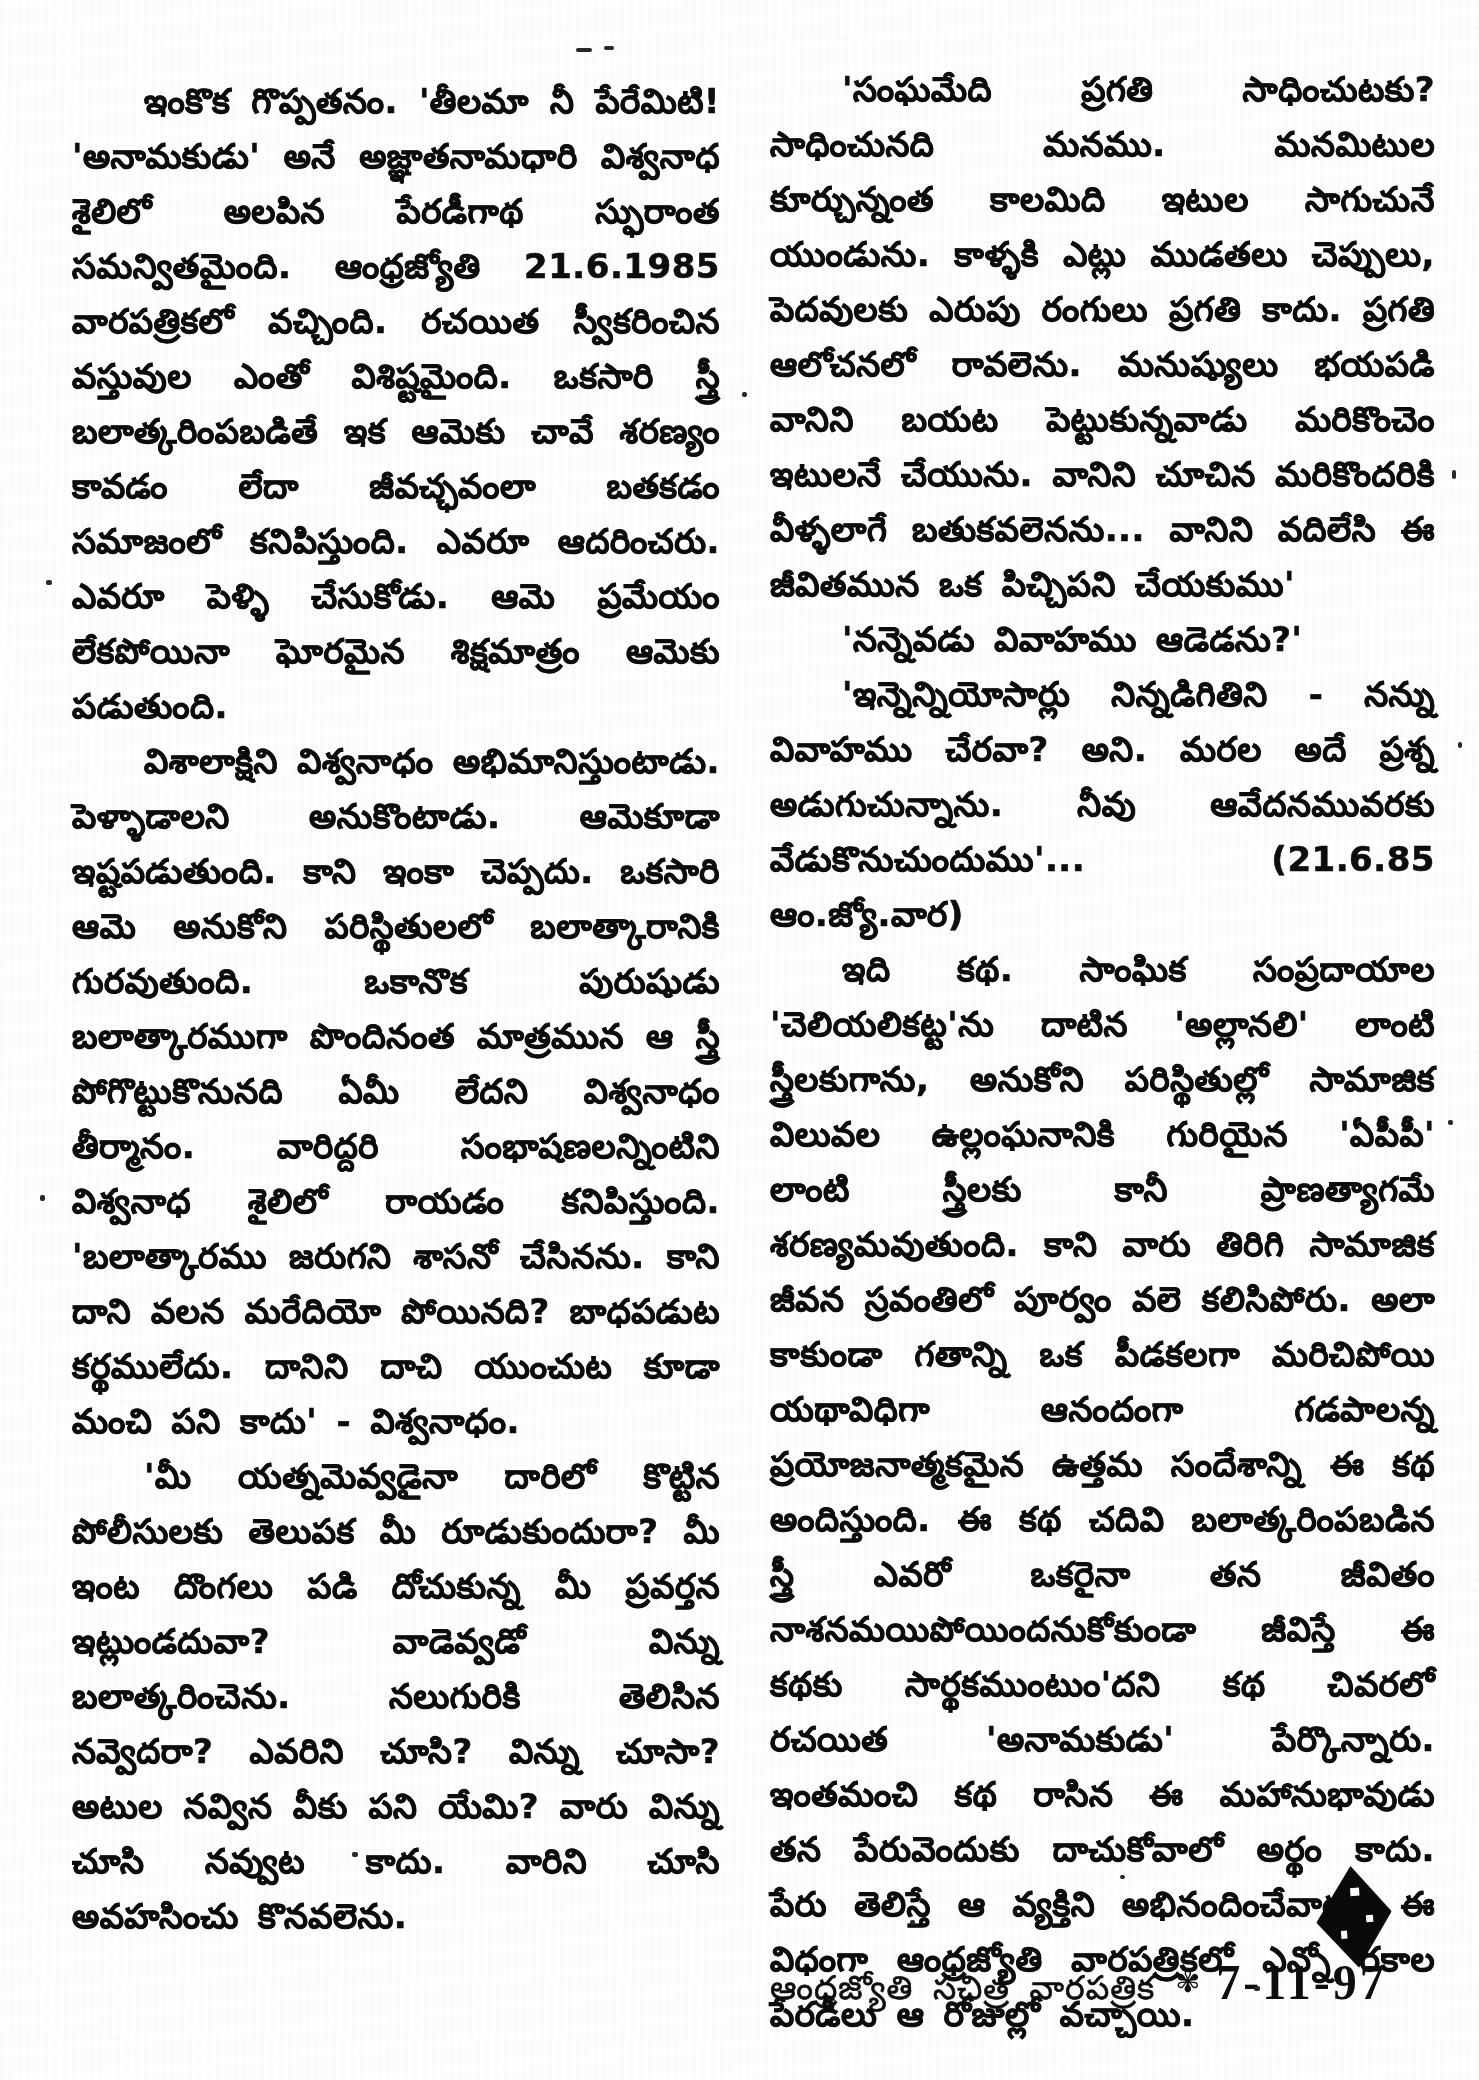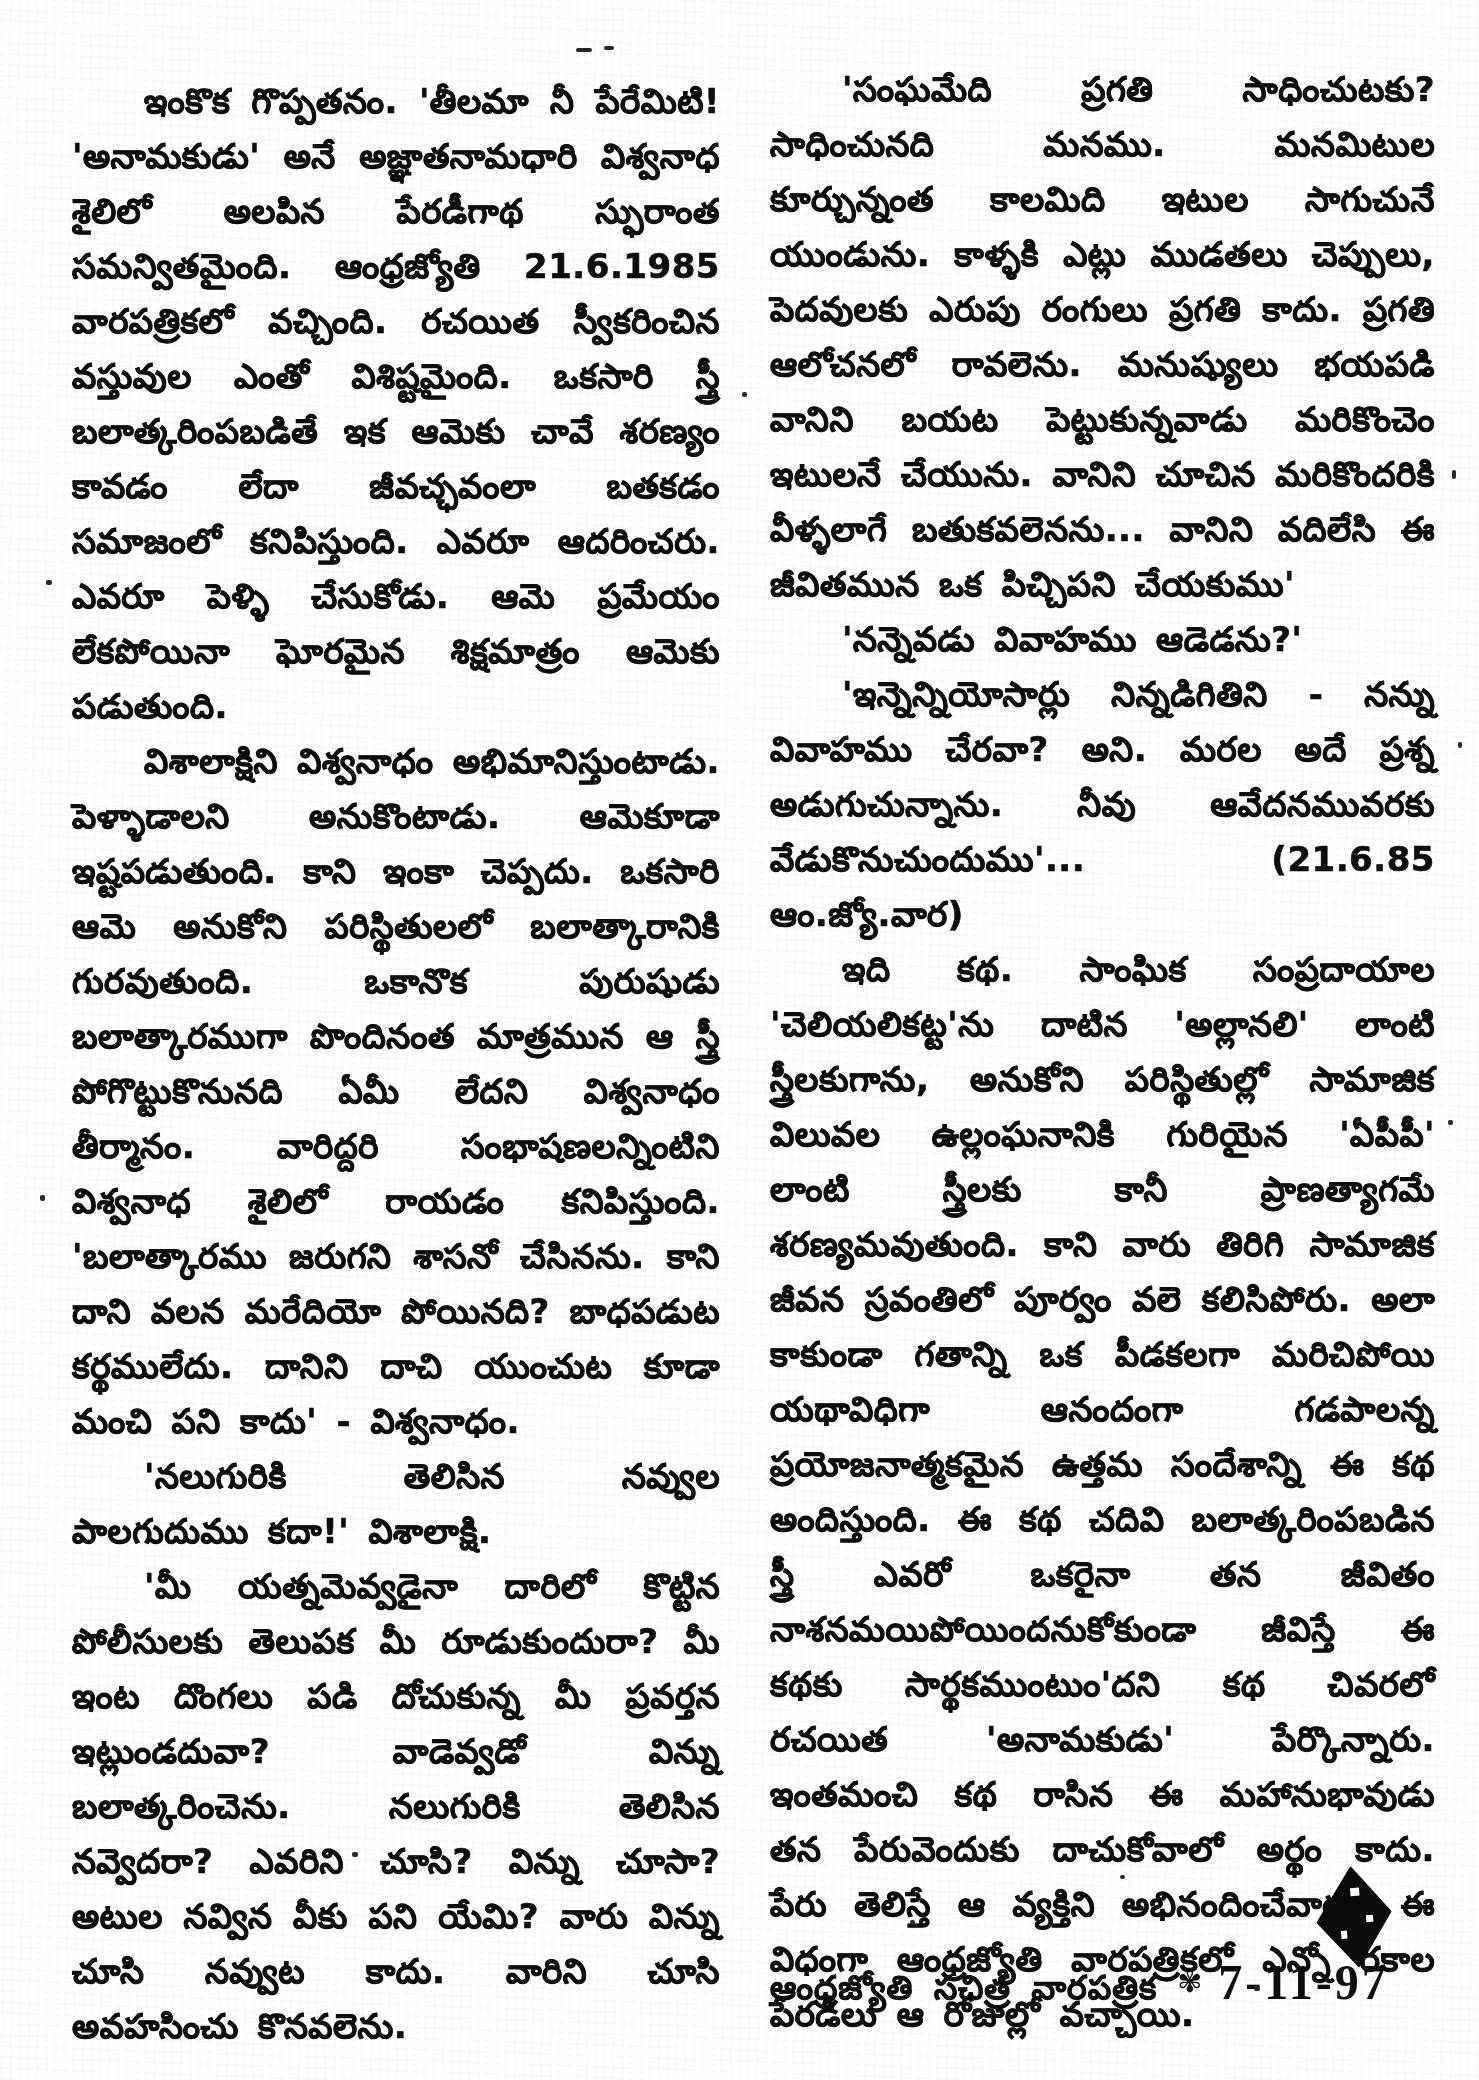--- a/index.html
+++ b/index.html
@@ -38,21 +38,21 @@
     text-indent:72px;
   }
   .column p + p{margin-top:0;}
   .footer{
     position:absolute;
     left:770px;top:1948px;width:700px;
     display:flex;align-items:center;
     white-space:nowrap;
   }
   .pub-title{
-    font-size:33px;font-weight:bold;
+    font-size:33px;font-weight:normal;
     letter-spacing:1px;word-spacing:8px;margin-top:20px;
     -webkit-text-stroke:0.6px #0e0d0b;
   }
   .flower{
     font-size:30px;line-height:30px;
     margin:0 16px 0 20px;
     color:#0e0d0b;
   }
   .issue-date{
     font-family:"Liberation Serif","DejaVu Serif",serif;
@@ -78,21 +78,20 @@
   .speck{position:absolute;background:#2a2825;border-radius:2px;}
 </style>
 </head>
 <body>
 
 <div class="page">
 
   <div class="column col-left">
       <p>ఇంకొక గొప్పతనం. 'తీలమా నీ పేరేమిటి! 'అనామకుడు' అనే అజ్ఞాతనామధారి విశ్వనాధ శైలిలో అలపిన పేరడీగాథ స్ఫురాంత సమన్వితమైంది. ఆంధ్రజ్యోతి 21.6.1985 వారపత్రికలో వచ్చింది. రచయిత స్వీకరించిన వస్తువుల ఎంతో విశిష్టమైంది. ఒకసారి స్త్రీ బలాత్కరింపబడితే ఇక ఆమెకు చావే శరణ్యం కావడం లేదా జీవచ్ఛవంలా బతకడం సమాజంలో కనిపిస్తుంది. ఎవరూ ఆదరించరు. ఎవరూ పెళ్ళి చేసుకోడు. ఆమె ప్రమేయం లేకపోయినా ఘోరమైన శిక్షమాత్రం ఆమెకు పడుతుంది.</p>
       <p>విశాలాక్షిని విశ్వనాధం అభిమానిస్తుంటాడు. పెళ్ళాడాలని అనుకొంటాడు. ఆమెకూడా ఇష్టపడుతుంది. కాని ఇంకా చెప్పదు. ఒకసారి ఆమె అనుకోని పరిస్థితులలో బలాత్కారానికి గురవుతుంది. ఒకానొక పురుషుడు బలాత్కారముగా పొందినంత మాత్రమున ఆ స్త్రీ పోగొట్టుకొనునది ఏమీ లేదని విశ్వనాధం తీర్మానం. వారిద్దరి సంభాషణలన్నింటిని విశ్వనాధ శైలిలో రాయడం కనిపిస్తుంది. 'బలాత్కారము జరుగని శాసనో చేసినను. కాని దాని వలన మరేదియో పోయినది? బాధపడుట కర్థములేదు. దానిని దాచి యుంచుట కూడా మంచి పని కాదు' - విశ్వనాధం.</p>
-      <p>'నలుగురికి తెలిసిన నవ్వుల పాలగుదుము కదా!' విశాలాక్షి.</p>
       <p>'మీ యత్నమెవ్వడైనా దారిలో కొట్టిన పోలీసులకు తెలుపక మీ రూడుకుందురా? మీ ఇంట దొంగలు పడి దోచుకున్న మీ ప్రవర్తన ఇట్లుండదువా? వాడెవ్వడో విన్ను బలాత్కరించెను. నలుగురికి తెలిసిన నవ్వెదరా? ఎవరిని చూసి? విన్ను చూసా? అటుల నవ్విన వీకు పని యేమి? వారు విన్ను చూసి నవ్వుట కాదు. వారిని చూసి అవహసించు కొనవలెను.</p>
     </div>
 
   <div class="column col-right">
       <p>'సంఘమేది ప్రగతి సాధించుటకు? సాధించునది మనము. మనమిటుల కూర్చున్నంత కాలమిది ఇటుల సాగుచునే యుండును. కాళ్ళకి ఎట్లు ముడతలు చెప్పులు, పెదవులకు ఎరుపు రంగులు ప్రగతి కాదు. ప్రగతి ఆలోచనలో రావలెను. మనుష్యులు భయపడి వానిని బయట పెట్టుకున్నవాడు మరికొంచెం ఇటులనే చేయును. వానిని చూచిన మరికొందరికి వీళ్ళలాగే బతుకవలెనను... వానిని వదిలేసి ఈ జీవితమున ఒక పిచ్చిపని చేయకుము'</p>
       <p>'నన్నెవడు వివాహము ఆడెడను?'</p>
       <p>'ఇన్నెన్నియోసార్లు నిన్నడిగితిని - నన్ను వివాహము చేరవా? అని. మరల అదే ప్రశ్న అడుగుచున్నాను. నీవు ఆవేదనమువరకు వేడుకొనుచుందుము'... (21.6.85 ఆం.జ్యో.వార)</p>
       <p>ఇది కథ. సాంఘిక సంప్రదాయాల 'చెలియలికట్ట'ను దాటిన 'అల్లానలి' లాంటి స్త్రీలకుగాను, అనుకోని పరిస్థితుల్లో సామాజిక విలువల ఉల్లంఘనానికి గురియైన 'ఏపీపీ' లాంటి స్త్రీలకు కానీ ప్రాణత్యాగమే శరణ్యమవుతుంది. కాని వారు తిరిగి సామాజిక జీవన స్రవంతిలో పూర్వం వలె కలిసిపోరు. అలా కాకుండా గతాన్ని ఒక పీడకలగా మరిచిపోయి యథావిధిగా ఆనందంగా గడపాలన్న ప్రయోజనాత్మకమైన ఉత్తమ సందేశాన్ని ఈ కథ అందిస్తుంది. ఈ కథ చదివి బలాత్కరింపబడిన స్త్రీ ఎవరో ఒకరైనా తన జీవితం నాశనమయిపోయిందనుకోకుండా జీవిస్తే ఈ కథకు సార్థకముంటుం'దని కథ చివరలో రచయిత 'అనామకుడు' పేర్కొన్నారు. ఇంతమంచి కథ రాసిన ఈ మహానుభావుడు తన పేరువెందుకు దాచుకోవాలో అర్థం కాదు. పేరు తెలిస్తే ఆ వ్యక్తిని అభినందించేవారం. ఈ విధంగా ఆంధ్రజ్యోతి వారపత్రికలో ఎన్నో రకాల పేరడీలు ఆ రోజుల్లో వచ్చాయి.</p>
     </div>
 

